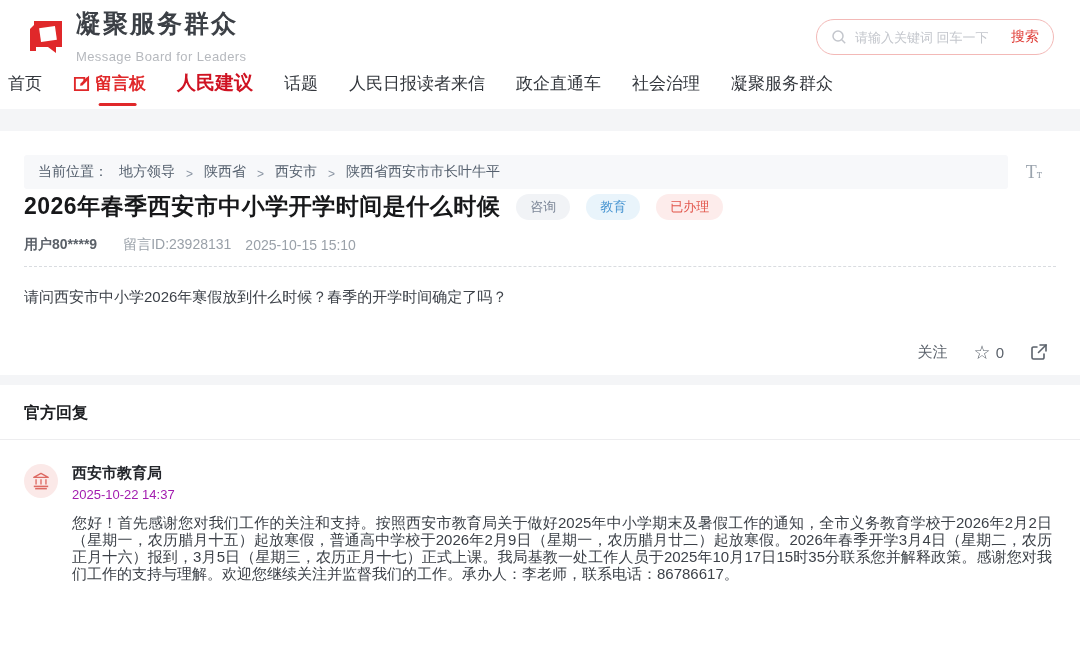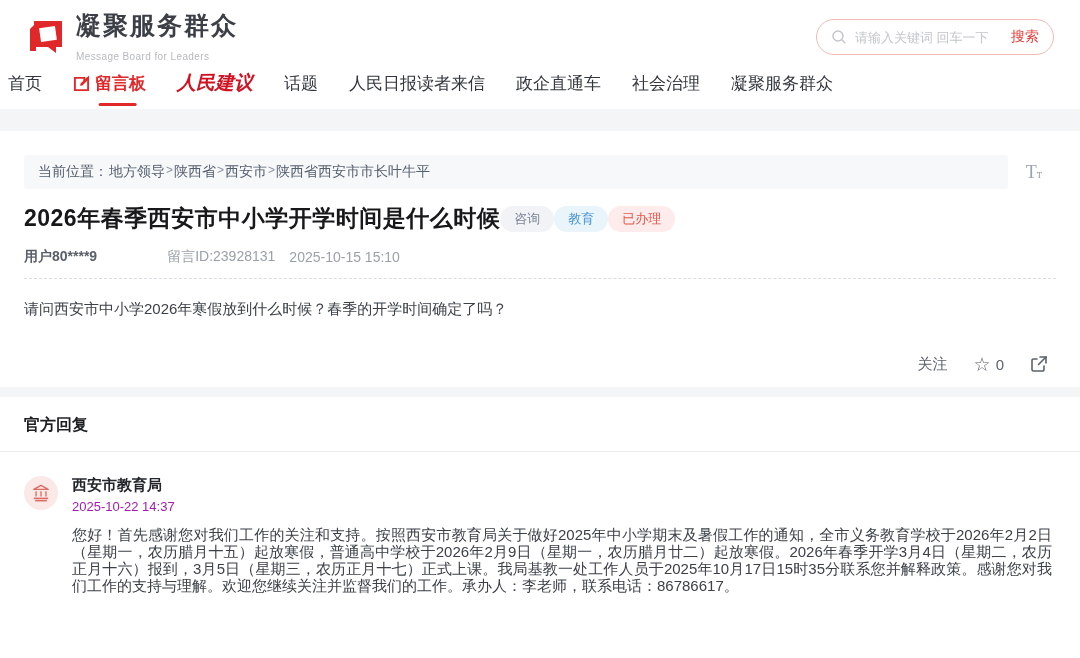--- a/index.html
+++ b/index.html
@@ -5,65 +5,65 @@
   * { margin:0; padding:0; box-sizing:border-box; }
   html,body { width:1080px; height:658px; overflow:hidden; background:#fff;
     font-family:"Liberation Sans","DejaVu Sans",sans-serif; }
 
   
   .top-bar { display:flex; justify-content:space-between; align-items:center;
     padding:14px 26px 8px 26px; height:68px; background:#fff; }
   .logo { display:flex; align-items:center; gap:10px; }
   .logo-icon { width:40px; height:40px; flex:0 0 auto; }
   .logo-text .cn { font-size:25px; font-weight:bold; color:#3c4046; letter-spacing:2px; line-height:1.1; }
-  .logo-text .en { font-size:10px; color:#b6b9be; letter-spacing:.4px; margin-top:12px; }
+  .logo-text .en { font-size:13px; color:#b6b9be; letter-spacing:.4px; margin-top:12px; }
   .searchbox { display:flex; align-items:center; width:238px; height:36px;
     border:1px solid #f3b9b7; border-radius:18px; padding:13px 14px; gap:8px; background:#fff; }
   .searchbox input { border:none; outline:none; flex:1; font-size:13px; color:#333; min-width:0;
     font-family:inherit; }
   .searchbox input::placeholder { color:#c3c6cc; }
   .search-btn { color:#e0403a; font-size:14px; background:none; border:none; cursor:pointer;
     flex:0 0 auto; font-family:inherit; }
 
   
   .nav { display:flex; align-items:center; gap:31px; padding:2px 24px 13px 8px; }
   .nav-item { font-size:17px; color:#33373d; text-decoration:none; position:relative;
     display:flex; align-items:center; gap:5px; white-space:nowrap; cursor:pointer; }
   .nav-item.active { color:#e0282a; font-weight:bold; }
   .nav-item.active::after { content:""; position:absolute; left:50%; transform:translateX(-30%);
     bottom:-11px; width:38px; height:3px; background:#e0282a; border-radius:2px; }
-  .nav-item.script { color:#cf1322; font-weight:bold; font-style:italic;
+  .nav-item.script { color:#cf1322; font-weight:bold; 
     font-family:"DejaVu Serif","Liberation Serif",serif; font-size:19px; }
 
   .gray-strip { background:#f4f5f7; }
   .strip-a { height:22px; }
   .strip-b { height:10px; }
 
   
   .message-card { background:#fff; padding:24px 24px 18px 24px; }
   .breadcrumb-row { display:flex; align-items:center; gap:18px; }
   .breadcrumb { flex:1; background:#f7f8fa; border-radius:3px; padding:8px 14px;
-    font-size:14px; color:#55606e; display:flex; align-items:flex-start; gap:1px; flex-wrap:nowrap; }
+    font-size:14px; color:#55606e; display:flex; align-items:flex-end; gap:11px; flex-wrap:nowrap; }
   .breadcrumb a { color:#55606e; text-decoration:none; cursor:pointer; }
   .crumb-sep { color:#8a94a2; font-size:12px; }
   .font-toggle { color:#9aa3ad; font-size:18px; background:none; border:none; cursor:pointer;
     padding:0 14px 0 0; font-family:"Liberation Serif","DejaVu Serif",serif; }
   .font-toggle small { font-size:12px; }
 
-  .title-row { display:flex; align-items:center; margin-top:14px; }
+  .title-row { display:flex; align-items:center; gap:16px; margin-top:2px; }
   .msg-title { font-size:23px; font-weight:bold; color:#17181a; letter-spacing:.5px; }
   .badge { font-size:13px; border-radius:13px; padding:4px 14px; white-space:nowrap; }
   .badge-gray { background:#f1f3f6; color:#7d8798; }
   .badge-blue { background:#e9f4fb; color:#4694d1; }
   .badge-red  { background:#fdeceb; color:#e2564c; }
 
   .meta-row { display:flex; align-items:center; gap:26px; margin-top:14px;
     padding-bottom:12px; border-bottom:1px dashed #d9dce0; }
   .meta-user { font-size:14px; font-weight:bold; color:#5a6068; }
-  .meta-dim  { font-size:14px; color:#9aa1a9;margin-left:44px; }
+  .meta-dim  { font-size:14px; color:#9aa1a9; }
   .meta-dim + .meta-dim { margin-left:-12px; }
 
   .msg-content { margin-top:18px; font-size:15px; color:#3c4148; line-height:1.6; }
 
   .actions-row { display:flex; justify-content:flex-end; align-items:center; gap:26px;
     margin-top:22px; padding-right:8px; height:26px; }
   .action { display:flex; align-items:center; gap:5px; color:#5b626b; font-size:15px;
     background:none; border:none; cursor:pointer; font-family:inherit;margin-top:16px; }
   .star-glyph { font-size:19px; color:#5b626b; line-height:1; }
 

